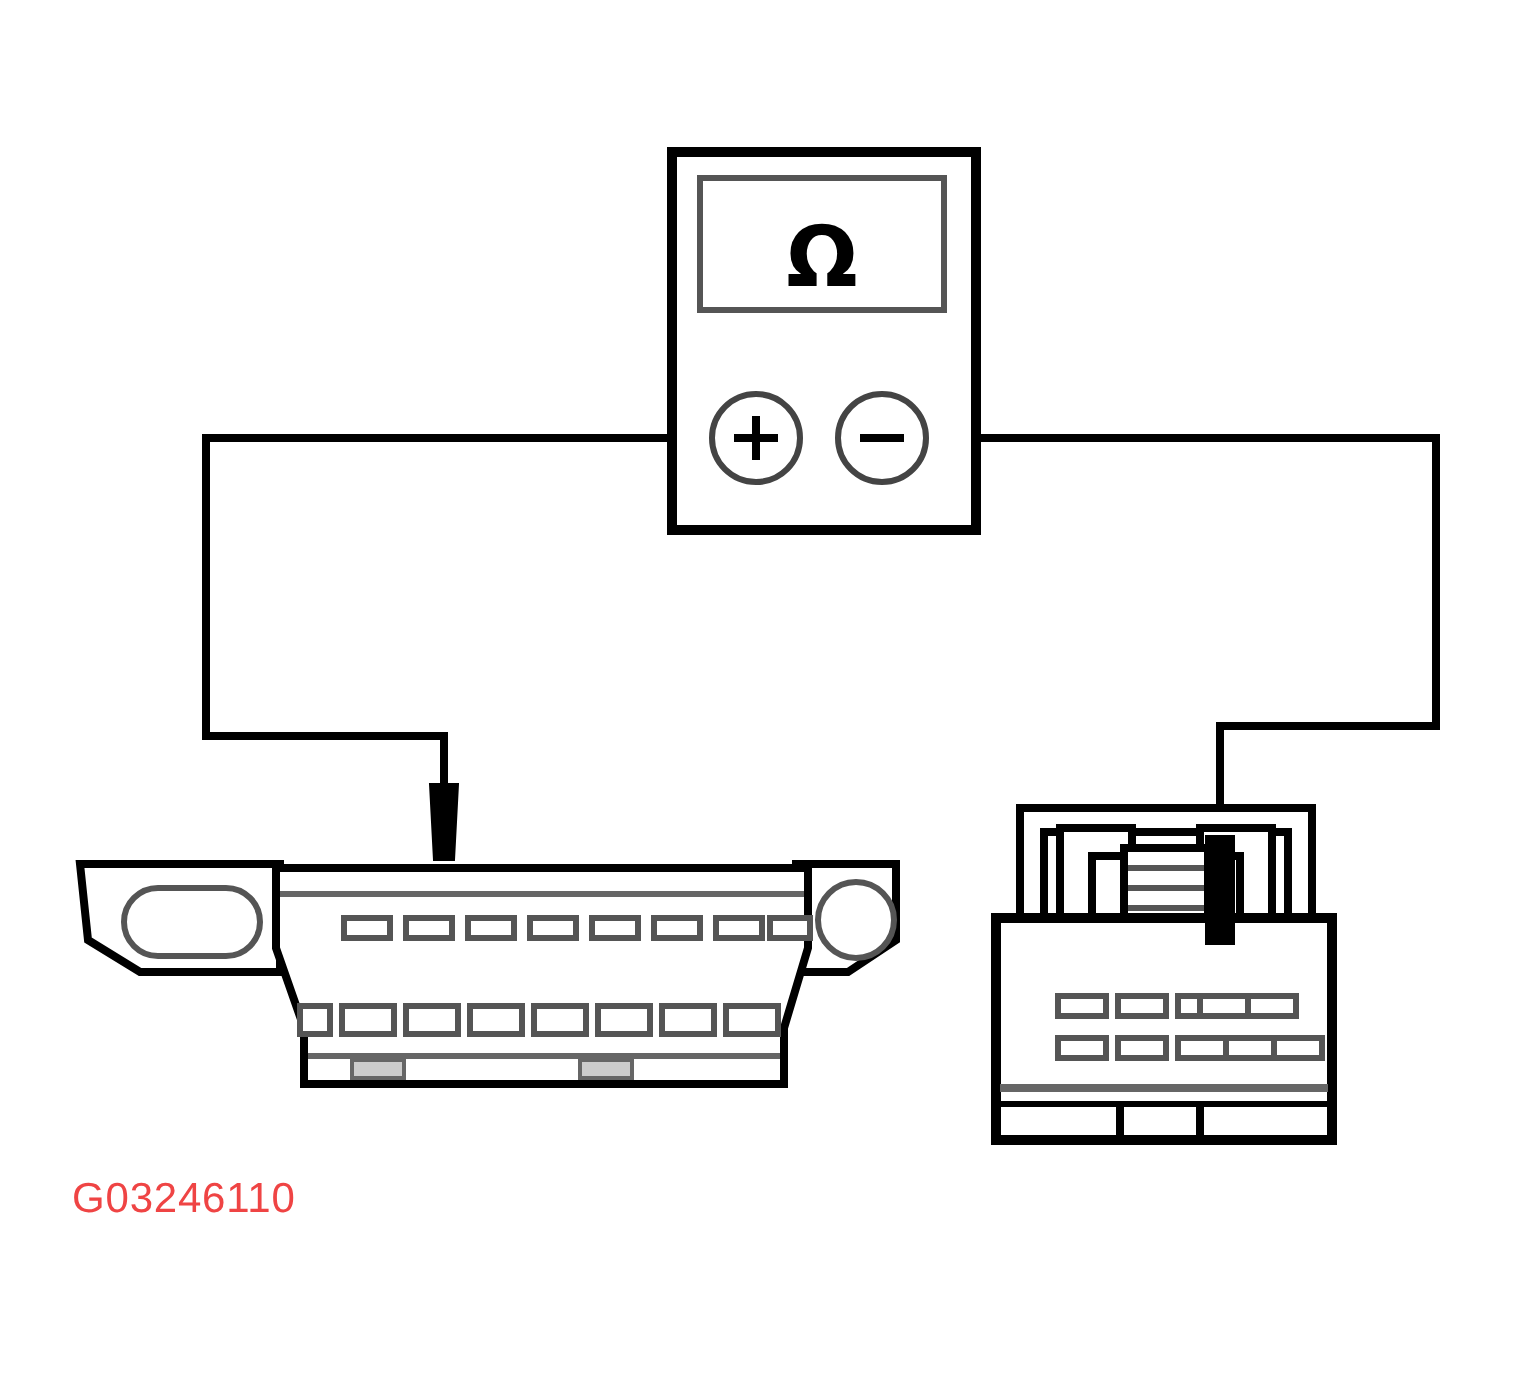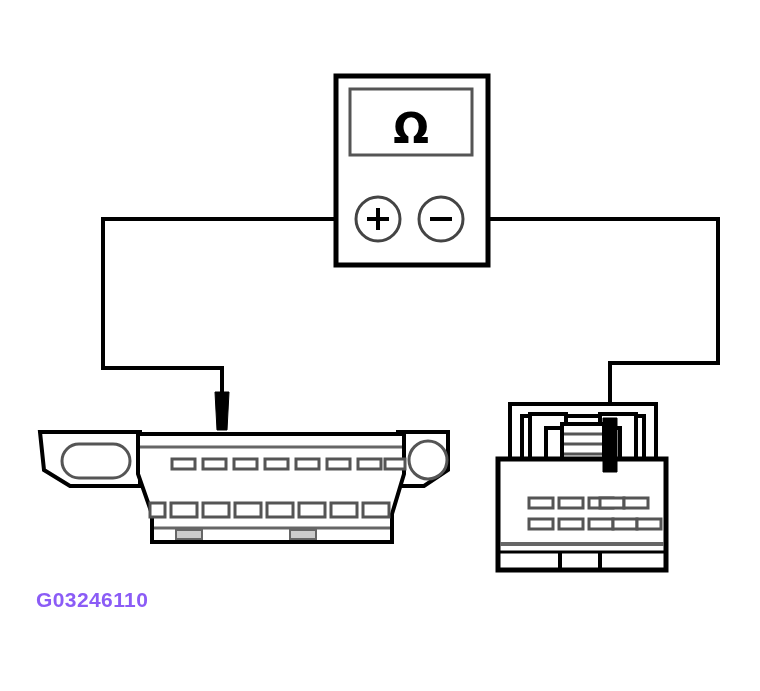--- a/index.html
+++ b/index.html
@@ -25,23 +25,23 @@
     display: block;
     width: 760px;
     height: 691px;
   }
   .fig-label {
     position: absolute;
     left: 36px;
     top: 588px;
     font-family: "Liberation Sans", sans-serif;
     font-size: 21px;
-    font-weight: 700;
+    font-weight: 400;
     letter-spacing: 0.4px;
-    color: #8b5cf6;
+    color: #ef4444;
     white-space: nowrap;
   }
 </style>
 </head>
 <body>
 
 <div id="diagram-root">
 
   <svg id="diagram-svg" viewBox="0 0 760 691" xmlns="http://www.w3.org/2000/svg">
 

